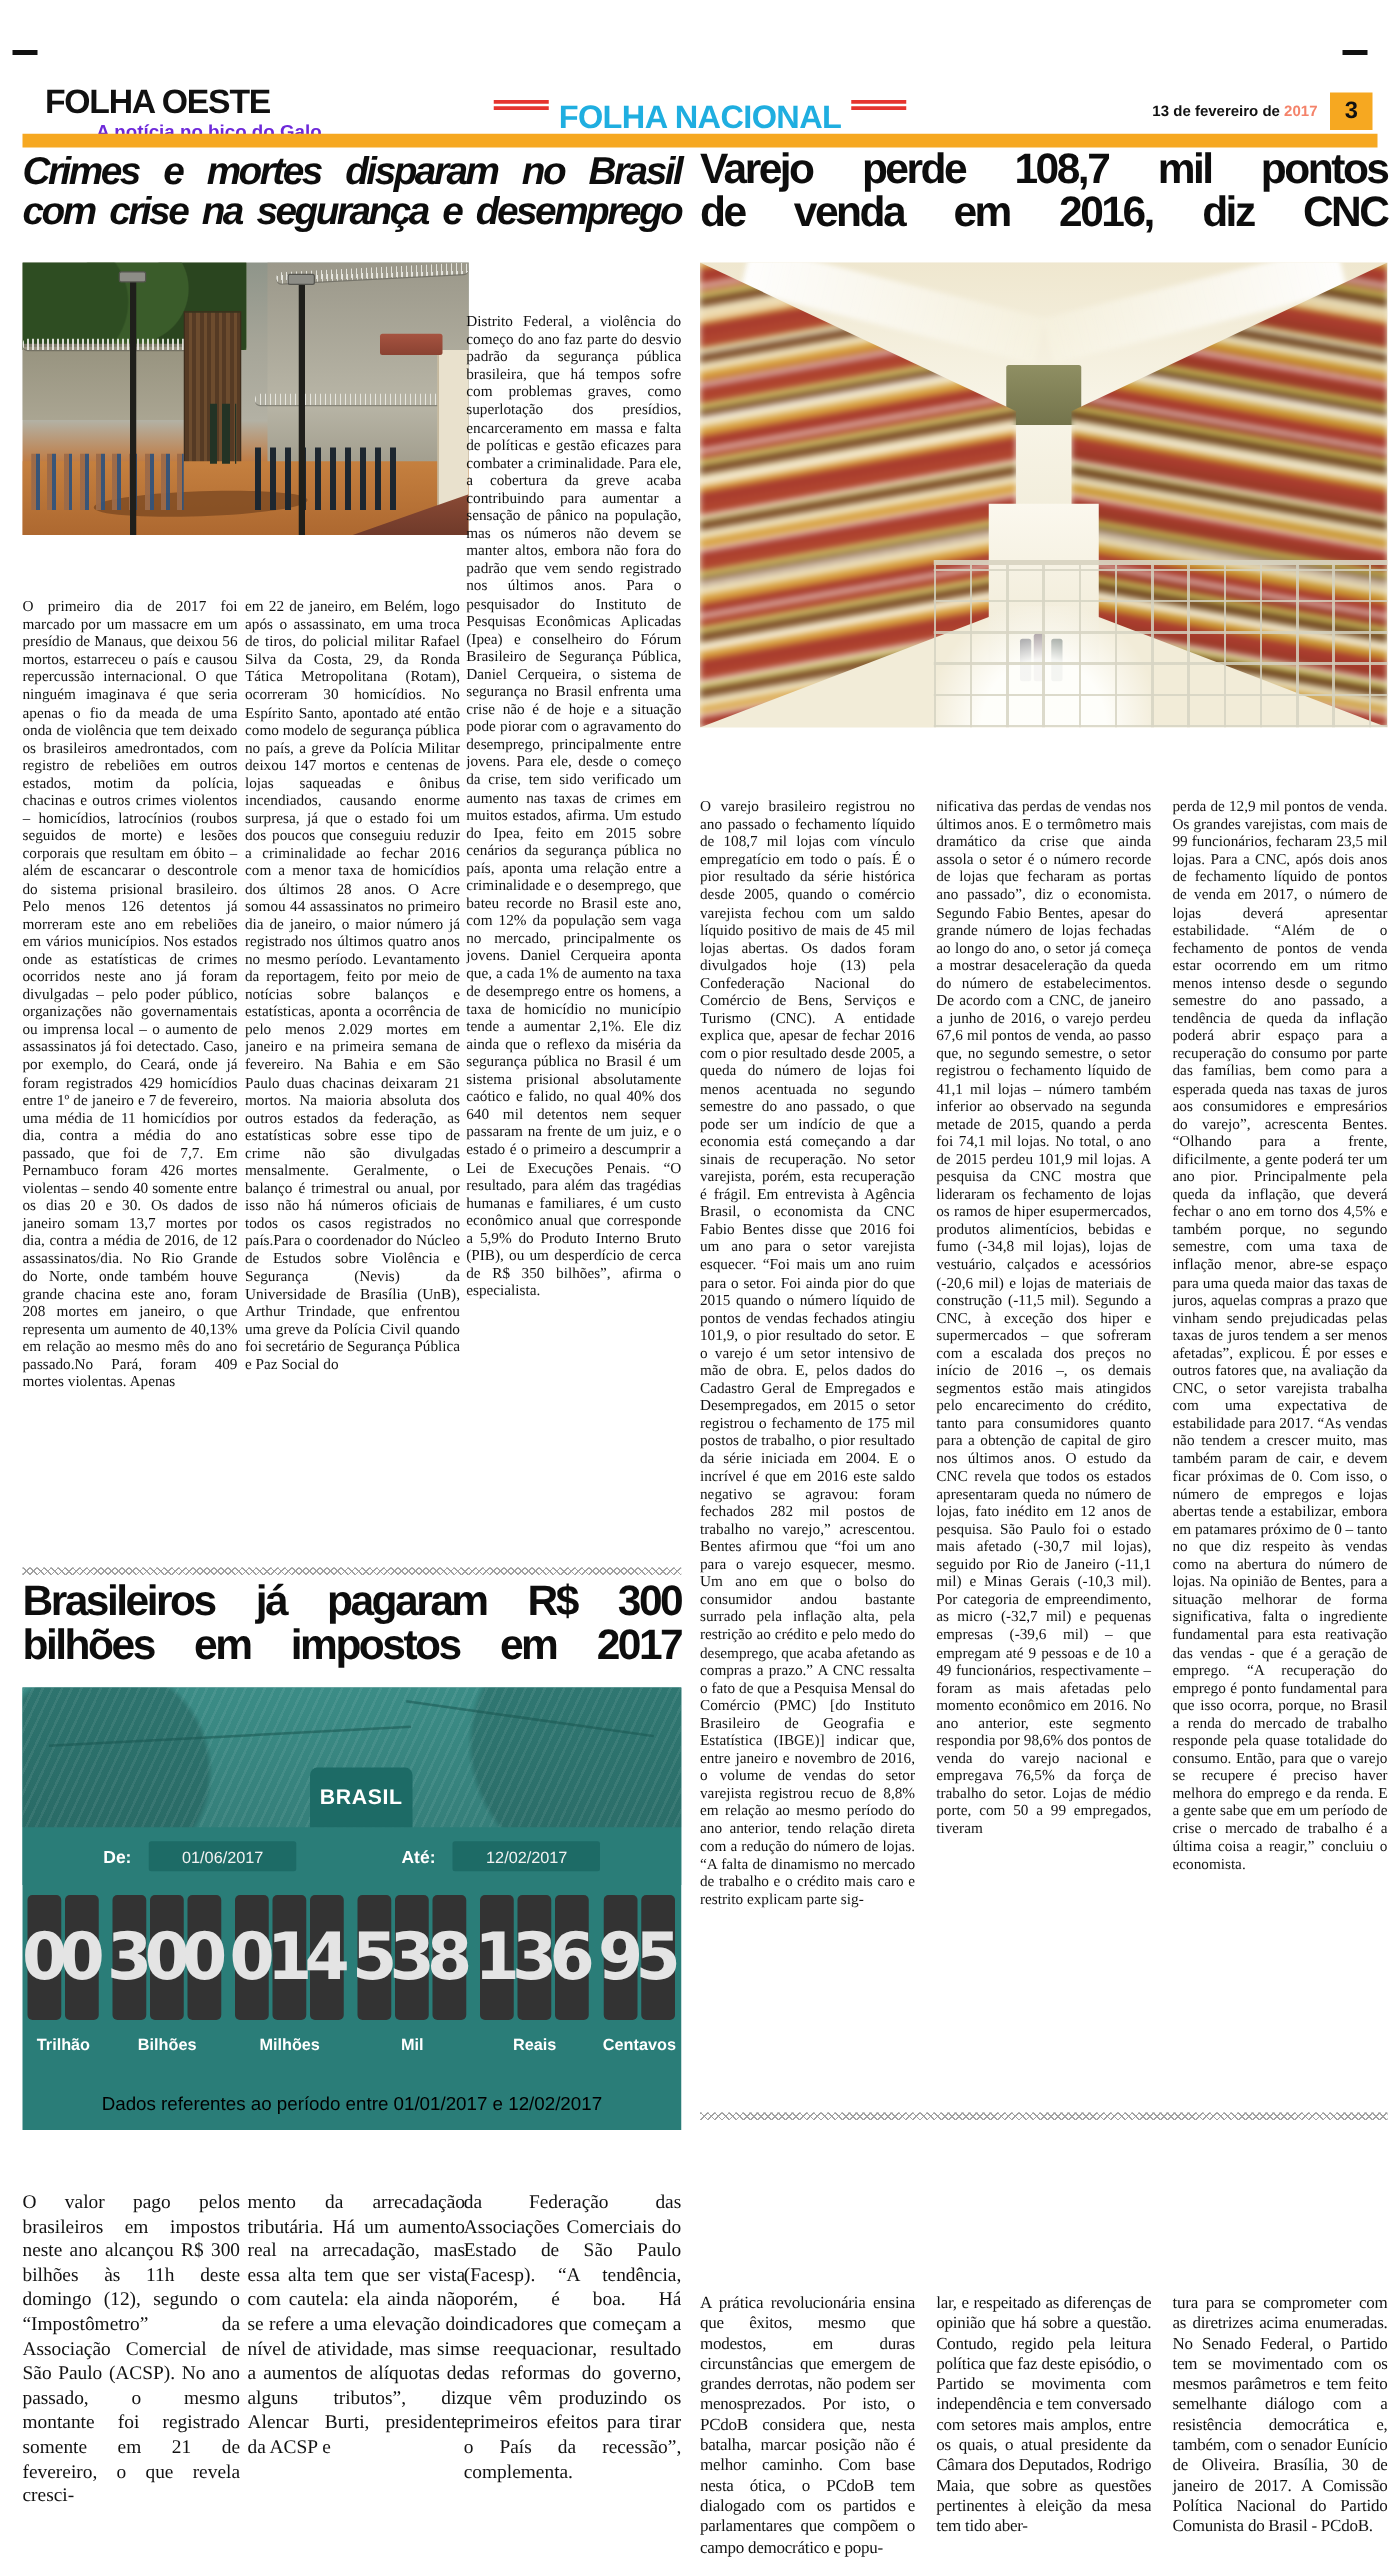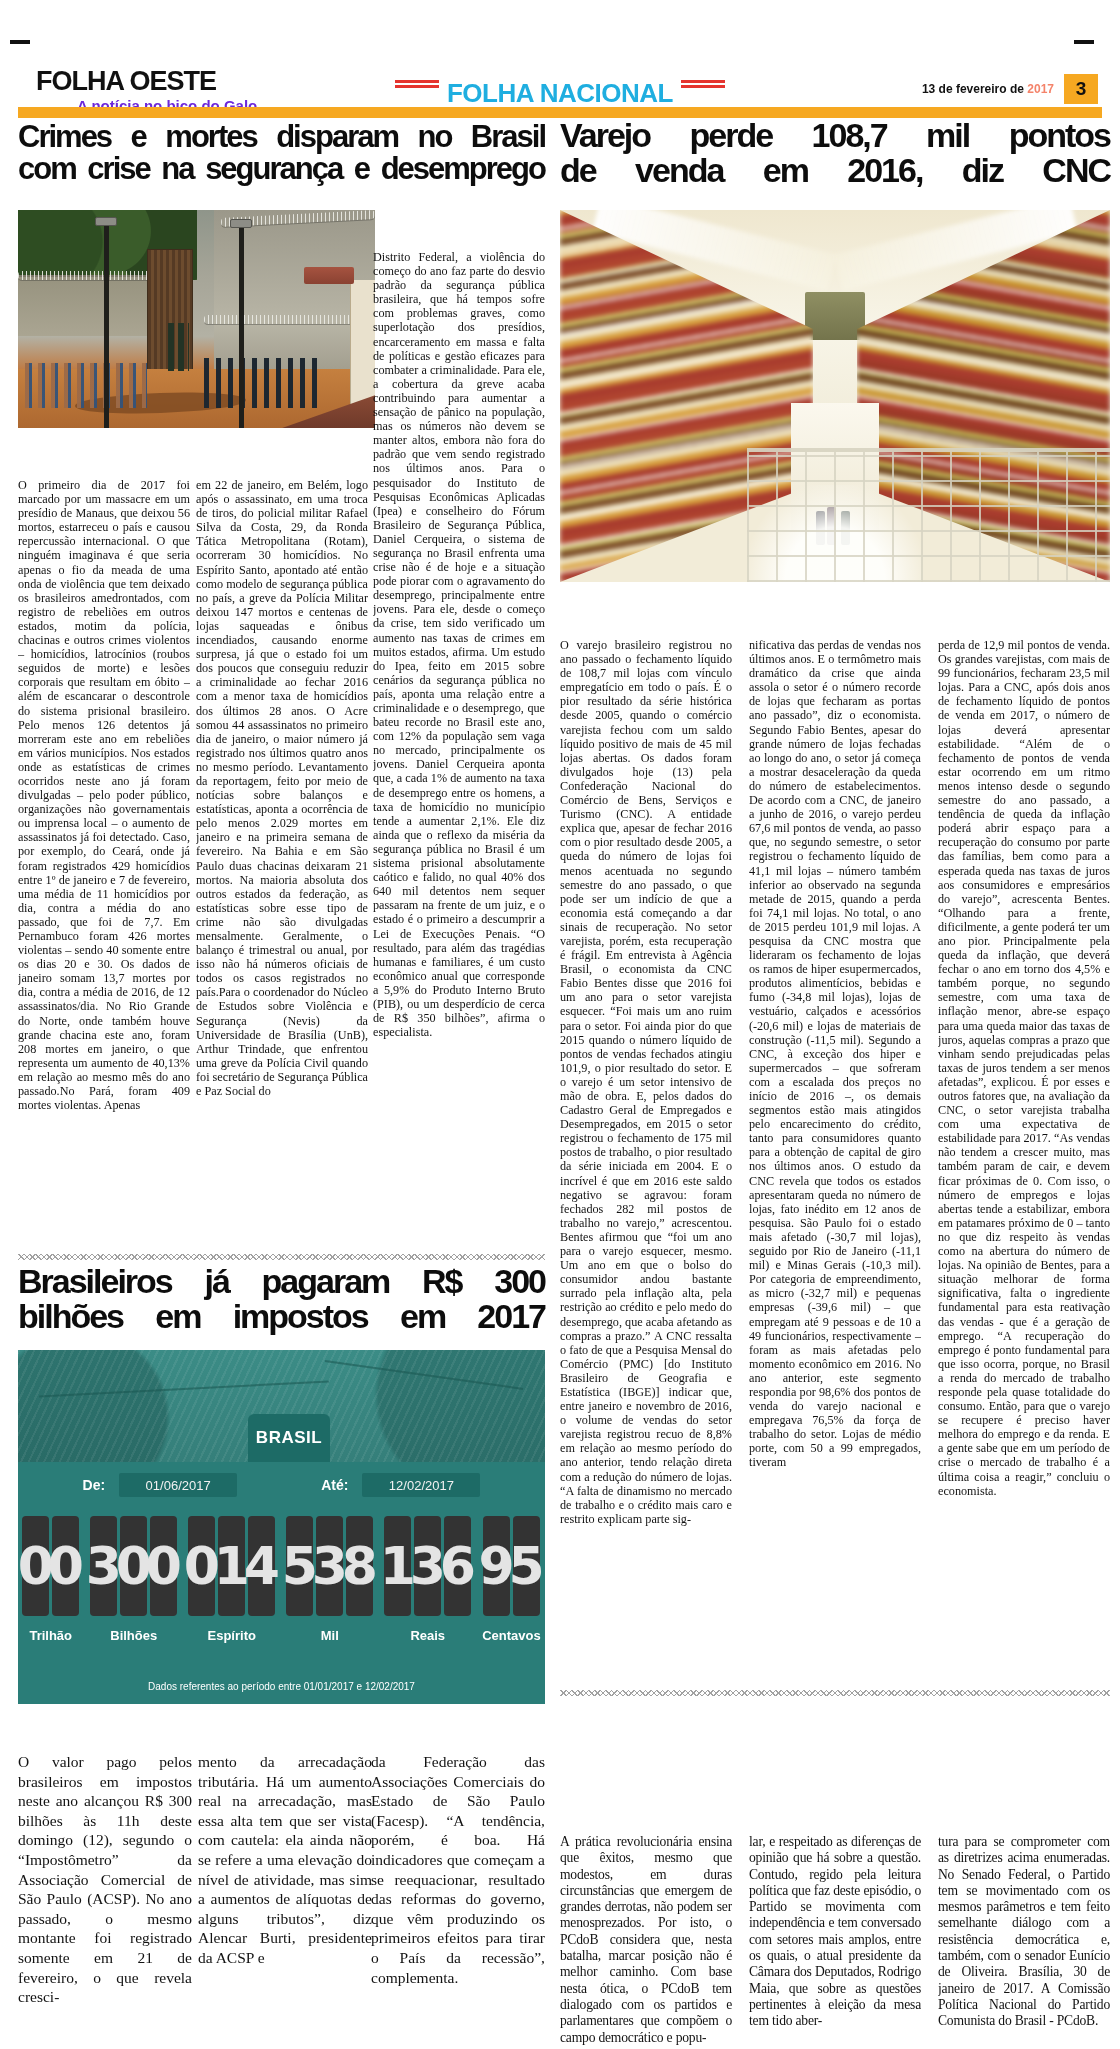--- a/index.html
+++ b/index.html
@@ -22,21 +22,21 @@
           font-weight:700; font-size:12px; color:#111; }
   .mast-date .year { color:#F4836A; }
   .pagebox { position:absolute; left:1064px; top:74px; width:34px; height:30px; background:#F6A821;
           color:#111; font-family:"Liberation Sans",sans-serif; font-weight:700; font-size:19px;
           display:flex; align-items:center; justify-content:center; }
   .orange-bar { position:absolute; left:18px; top:107px; width:1084px; height:11px; background:#F6A821; }
 
   
   .headline { position:absolute; font-family:"Liberation Sans",sans-serif; font-weight:700; color:#0d0d0d; }
   .hl-line { display:block; text-align-last:justify; letter-spacing:-2px; word-spacing:-1px; line-height:1.02; }
-  .hl-crime  { left:18px;  top:121px;  width:527px; font-size:31px; }
+  .hl-crime  { left:18px;  top:121px;  width:527px; font-size:31px;font-style:italic; }
   .hl-retail { left:560px; top:118px;  width:550px; font-size:34px; }
   .hl-tax    { left:18px;  top:1264px; width:527px; font-size:34px; }
   .hl-pcdob  { left:560px; top:1700px; width:550px; font-size:33px; }
 
   
   .col { position:absolute; overflow:hidden; text-align:justify; hyphens:auto; color:#121212;margin-top:40px; }
   .small-col { font-size:12.2px; line-height:14.1px; }
   .crime-c1 { left:18px;  top:438px; width:172px; height:816px; }
   .crime-c2 { left:196px; top:438px; width:172px; height:816px; }
   .crime-c3 { left:373px; top:210px; width:172px; height:1044px; }
@@ -152,21 +152,21 @@
       display:flex; align-items:center; justify-content:center; border-radius:2px; }
   .imp-dates .gap { width:56px; }
   .imp-digits { position:absolute; left:0; top:166px; width:100%; display:flex; justify-content:center; gap:11px; }
   .imp-group { display:flex; flex-direction:column; align-items:center; }
   .imp-cells { display:flex; gap:3px; }
   .imp-cell { width:27px; height:100px; background:#333; border-radius:4px; color:#e4e4e4;
       font-weight:700; font-size:52px; display:flex; align-items:center; justify-content:center;
       font-family:"DejaVu Sans",sans-serif; }
   .imp-glabel { margin-top:12px; color:#fff; font-weight:700; font-size:13px; }
   .imp-caption { position:absolute; left:0; bottom:12px; width:100%; text-align:center;
-      color:#ffffff; font-size:10px; }
+      color:#000000; font-size:15px; }
 </style>
 </head>
 <body>
 
 <div class="page">
 
   <div class="trim l"></div>
   <div class="trim r"></div>
 
   <div class="logo">FOLHA OESTE</div>
@@ -280,21 +280,21 @@
           <span class="imp-cell">0</span>
         </div>
         <div class="imp-glabel">Bilhões</div>
       </div>
       <div class="imp-group">
         <div class="imp-cells">
           <span class="imp-cell">0</span>
           <span class="imp-cell">1</span>
           <span class="imp-cell">4</span>
         </div>
-        <div class="imp-glabel">Espírito</div>
+        <div class="imp-glabel">Milhões</div>
       </div>
       <div class="imp-group">
         <div class="imp-cells">
           <span class="imp-cell">5</span>
           <span class="imp-cell">3</span>
           <span class="imp-cell">8</span>
         </div>
         <div class="imp-glabel">Mil</div>
       </div>
       <div class="imp-group">

